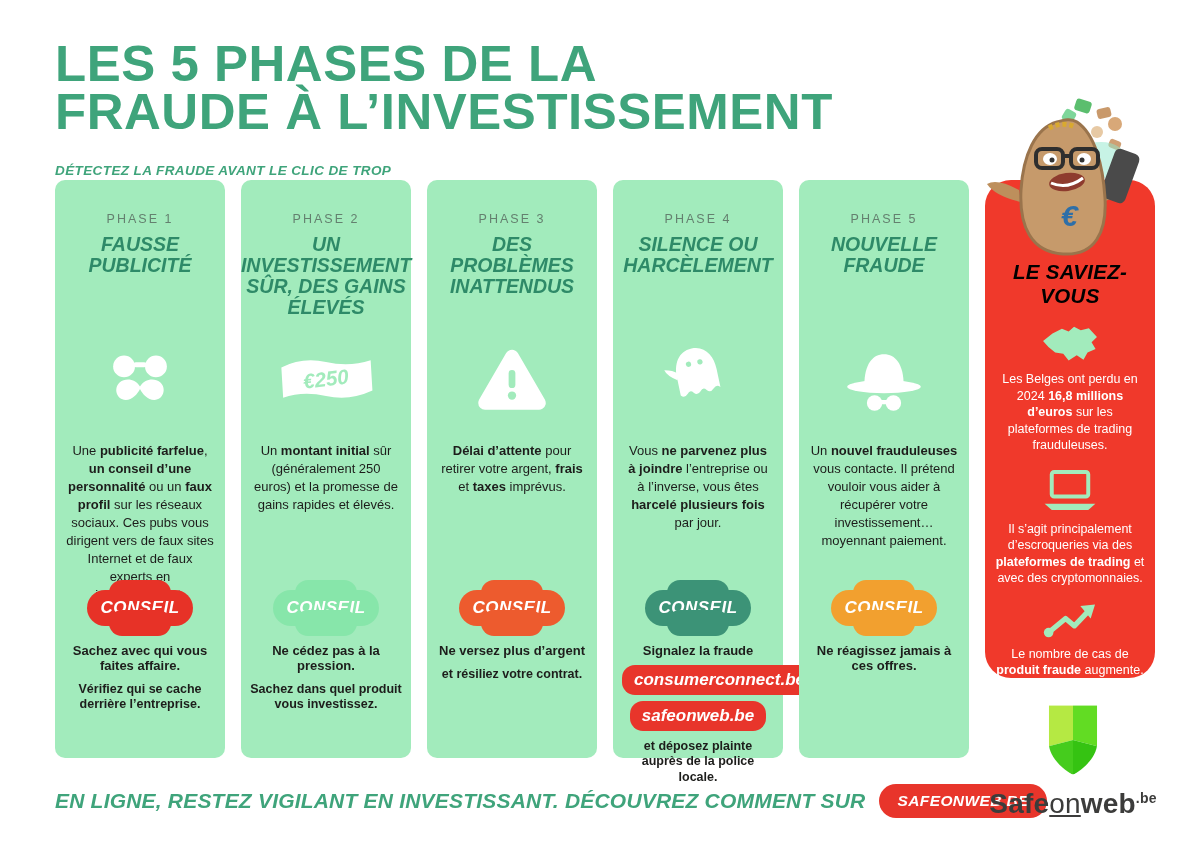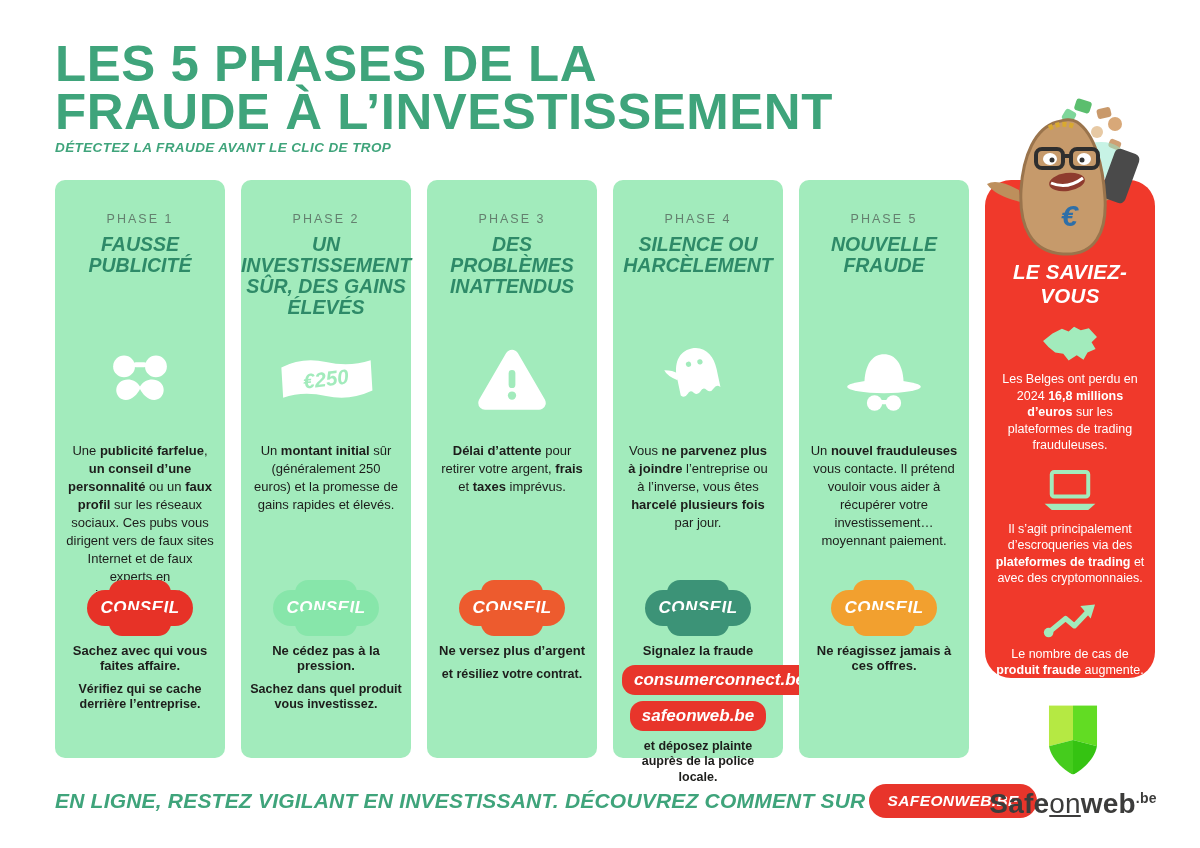--- a/index.html
+++ b/index.html
@@ -3,21 +3,21 @@
 <meta charset="utf-8">
 <style>
   html,body{margin:0;padding:0;background:#fff;}
   .page{position:relative;width:1200px;height:848px;background:#fff;overflow:hidden;
         font-family:"Liberation Sans",sans-serif;color:#1D1D1B;}
 
   
   .header{position:absolute;left:55px;top:40px;}
   .title{color:#3FA47B;font-weight:bold;font-size:50px;line-height:.96;
          letter-spacing:.5px;transform:scaleX(1.02);transform-origin:left top;}
-  .subtitle{margin-top:4px;color:#3FA47B;font-weight:bold;font-style:italic;
+  .subtitle{margin-top:27px;color:#3FA47B;font-weight:bold;font-style:italic;
             font-size:13.5px;letter-spacing:.4px;}
 
   
   .cols{position:absolute;left:55px;top:180px;display:flex;gap:16px;align-items:flex-start;}
   .col{position:relative;width:170px;height:578px;background:#A2EBBC;border-radius:10px;
        box-sizing:border-box;padding:32px 9px 20px;text-align:center;}
   .phase-label{font-size:12.5px;letter-spacing:2px;color:#64806F;}
   .phase-title{height:98px;margin-top:8px;display:flex;align-items:flex-start;justify-content:center;
                color:#2E8A68;font-weight:bold;font-style:italic;font-size:19.5px;line-height:1.08;
                text-transform:uppercase;}
@@ -35,28 +35,28 @@
   .conseil .c-label{position:absolute;inset:0;display:flex;align-items:center;justify-content:center;
         color:#fff;font-weight:bold;font-style:italic;font-size:17px;letter-spacing:.5px;}
   .advice-title{margin-top:8px;font-weight:bold;font-size:13px;line-height:1.14;}
   .advice-sub{margin-top:8px;font-weight:bold;font-size:12.5px;line-height:1.25;}
   .link-pill{display:inline-block;margin-top:6px;background:var(--pill,#E8352B);color:#fff;
         font-weight:bold;font-style:italic;font-size:17px;padding:5px 12px;border-radius:13px;}
 
   
   .red-col{position:relative;width:170px;height:498px;background:#F0392B;border-radius:26px;
         box-sizing:border-box;padding:80px 10px 20px;text-align:center;color:#fff;}
-  .dyk-title{color:#ffffff;font-weight:bold;font-style:italic;font-size:20.5px;letter-spacing:.3px;}
+  .dyk-title{color:#000000;font-weight:bold;font-style:italic;font-size:20.5px;letter-spacing:.3px;}
   .fact-icon{margin-top:14px;display:flex;justify-content:center;}
   .fact-text{margin-top:7px;font-size:12.5px;line-height:1.32;}
   .fact-text b{font-weight:bold;}
   .mascot{position:absolute;top:-86px;left:-6px;width:180px;height:180px;pointer-events:none;}
 
   
-  .footer{position:absolute;left:55px;top:784px;display:flex;align-items:center;gap:4px;}
+  .footer{position:absolute;left:55px;top:784px;display:flex;align-items:center;gap:14px;}
   .footer-text{color:#3FA47B;font-weight:bold;font-style:italic;font-size:21px;letter-spacing:.2px;}
   .footer-pill{background:var(--pill,#E8352B);color:#fff;font-weight:bold;font-style:italic;
         font-size:15.5px;letter-spacing:.4px;padding:8px 18px;border-radius:20px;}
 
   
   .brand{position:absolute;left:978px;top:702px;width:190px;text-align:center;}
   .brand-text{margin-top:6px;font-size:28px;color:#3C3C3B;letter-spacing:.2px;}
   .brand-text .bold{font-weight:bold;}
   .brand-text .light{font-weight:normal;text-decoration:underline;}
   .brand-text .tld{font-size:14px;vertical-align:super;font-weight:bold;}

